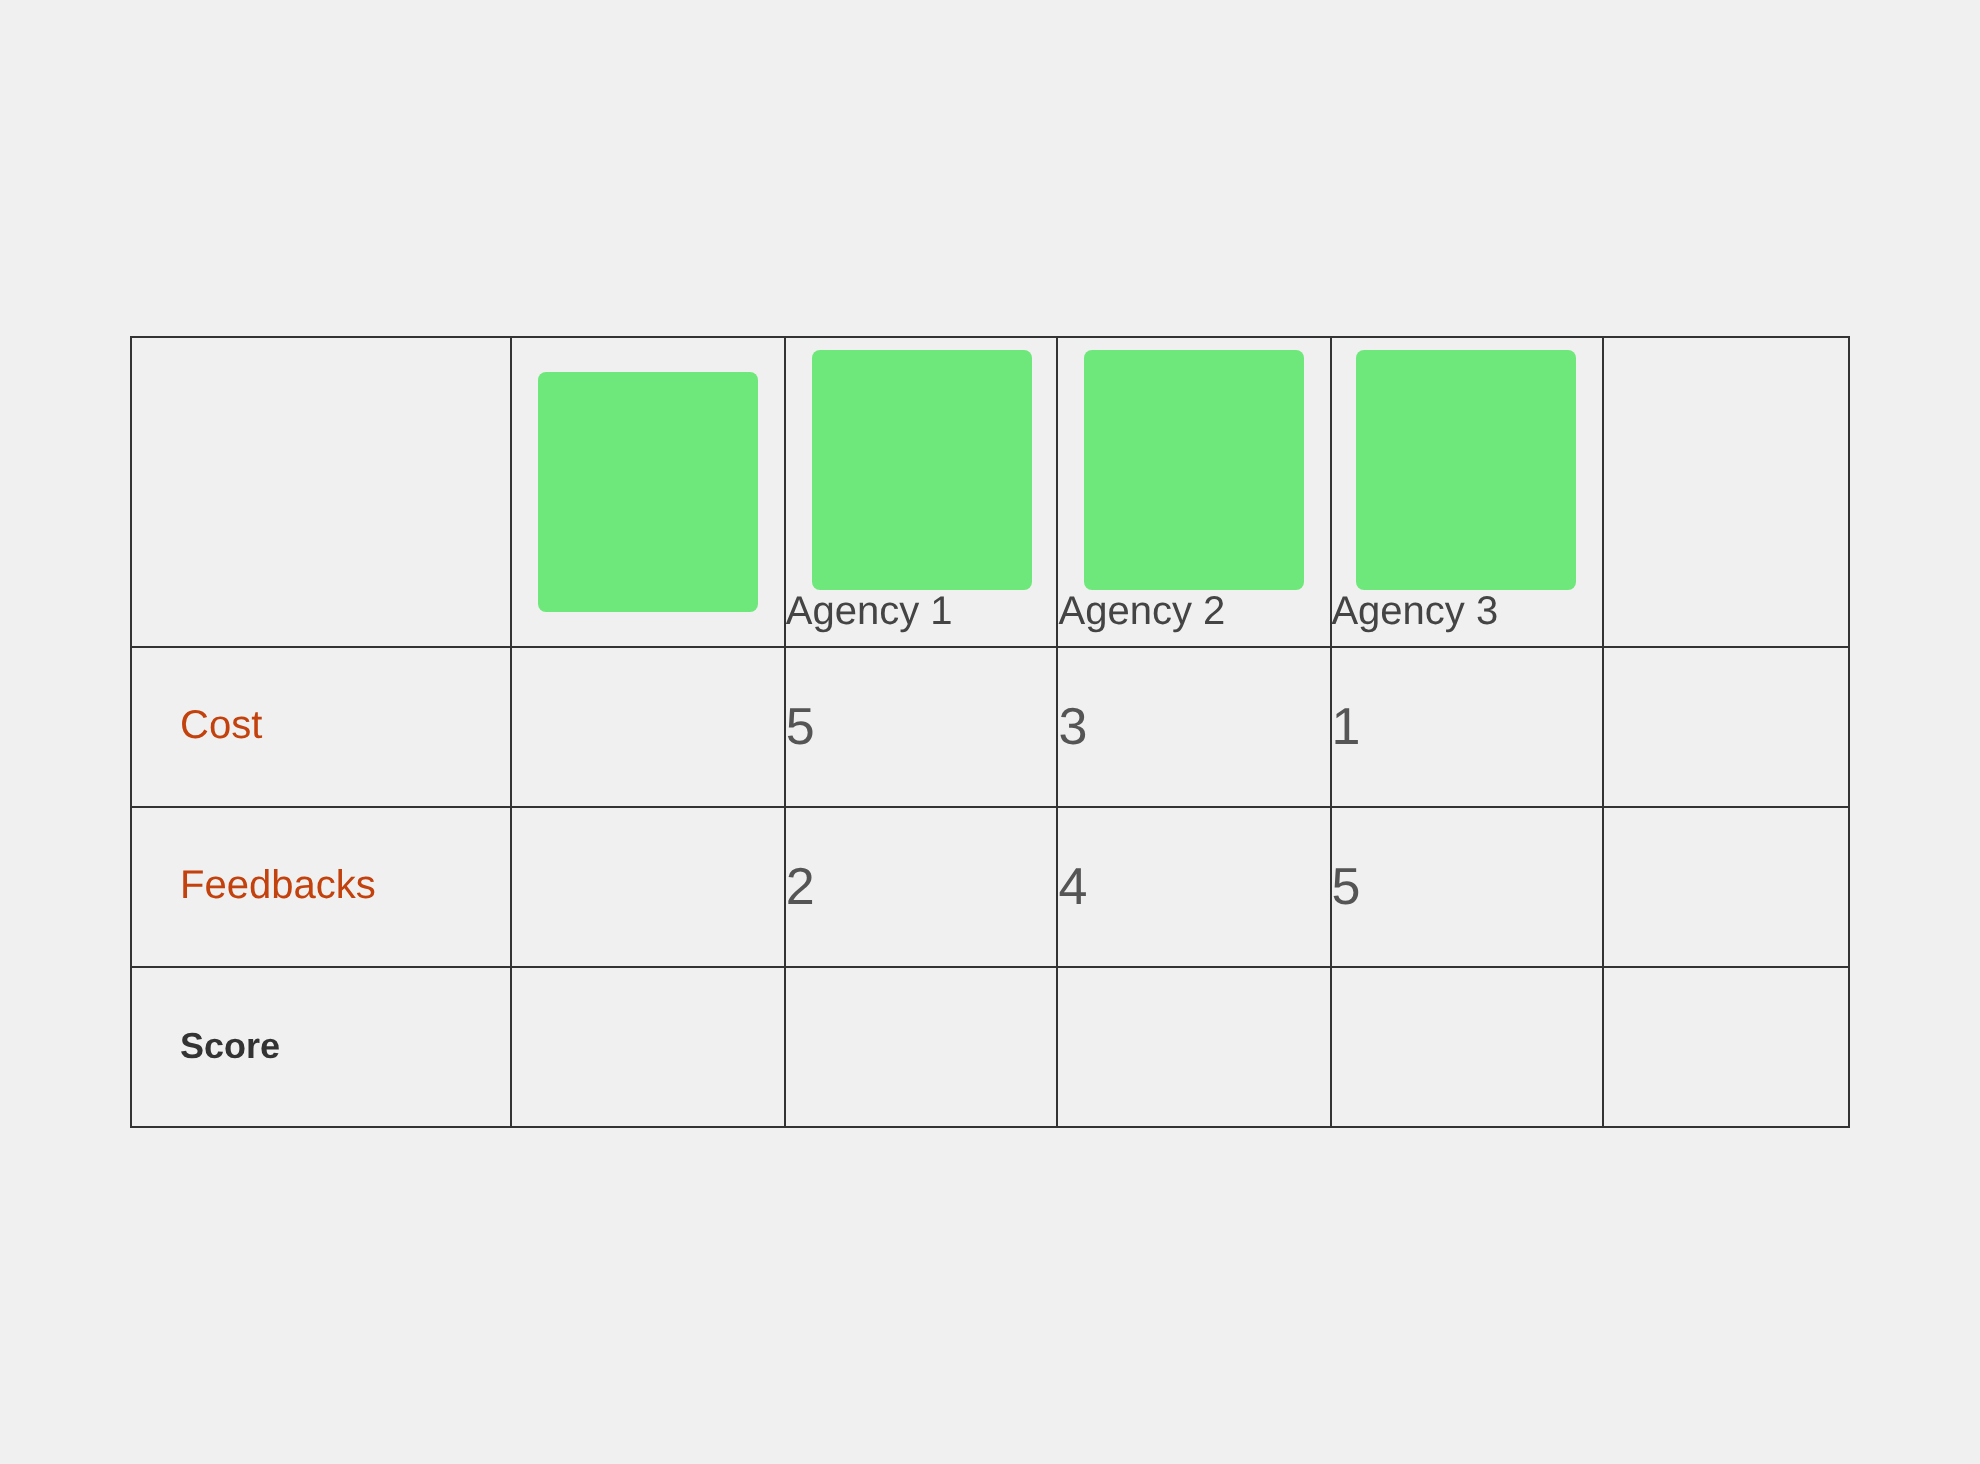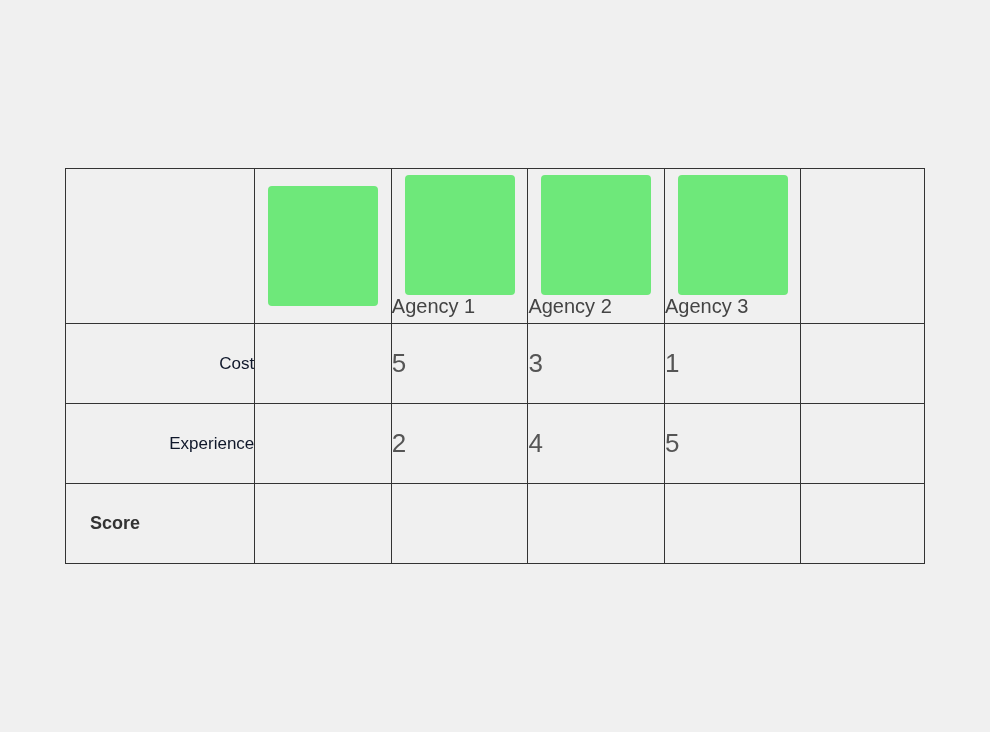--- a/index.html
+++ b/index.html
@@ -29,24 +29,24 @@
     }
 
     td, th {
       border: 1.5px solid #333;
       vertical-align: middle;
       padding: 0;
     }
 
     
     td.criteria-cell {
-      text-align: right;
+      text-align: left;
       padding-left: 24px;
-      font-size: 17px;
-      color: #0f172a;
+      font-size: 20px;
+      color: #c2410c;
       width: 200px;
       height: 80px;
     }
 
     td.score-label {
       text-align: left;
       padding-left: 24px;
       font-size: 18px;
       font-weight: bold;
       color: #333;
@@ -127,21 +127,21 @@
     <tr>
       <td class="criteria-cell">Cost</td>
       <td class="empty-cell"></td>
       <td class="value-cell">5</td>
       <td class="value-cell">3</td>
       <td class="value-cell">1</td>
       <td class="empty-cell"></td>
     </tr>
 
     <tr>
-      <td class="criteria-cell">Experience</td>
+      <td class="criteria-cell">Feedbacks</td>
       <td class="empty-cell"></td>
       <td class="value-cell">2</td>
       <td class="value-cell">4</td>
       <td class="value-cell">5</td>
       <td class="empty-cell"></td>
     </tr>
 
 
 
     <tr>

